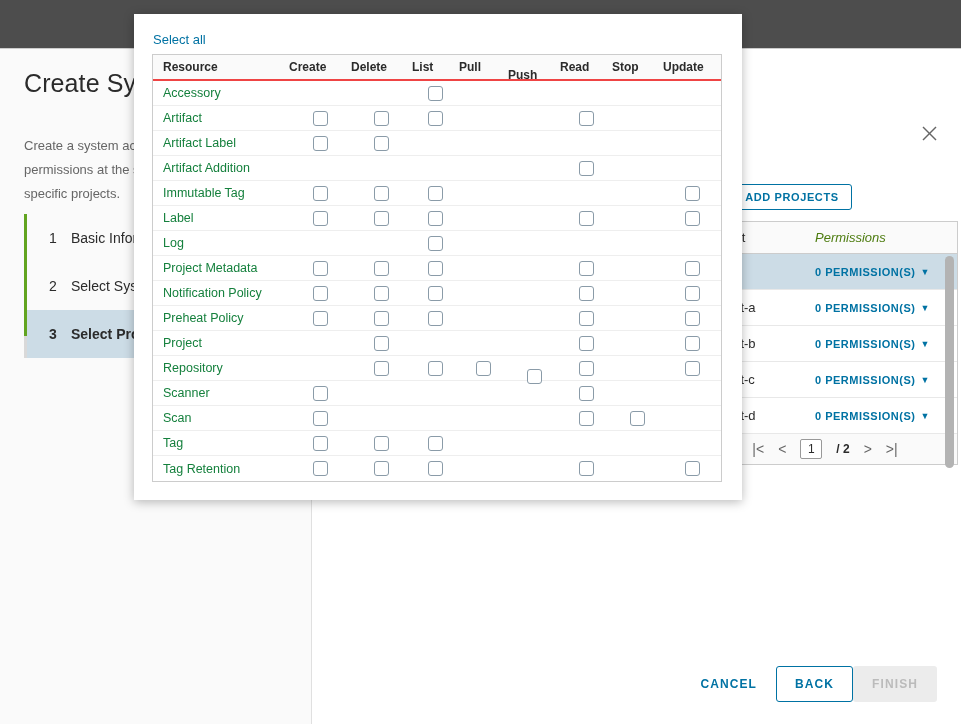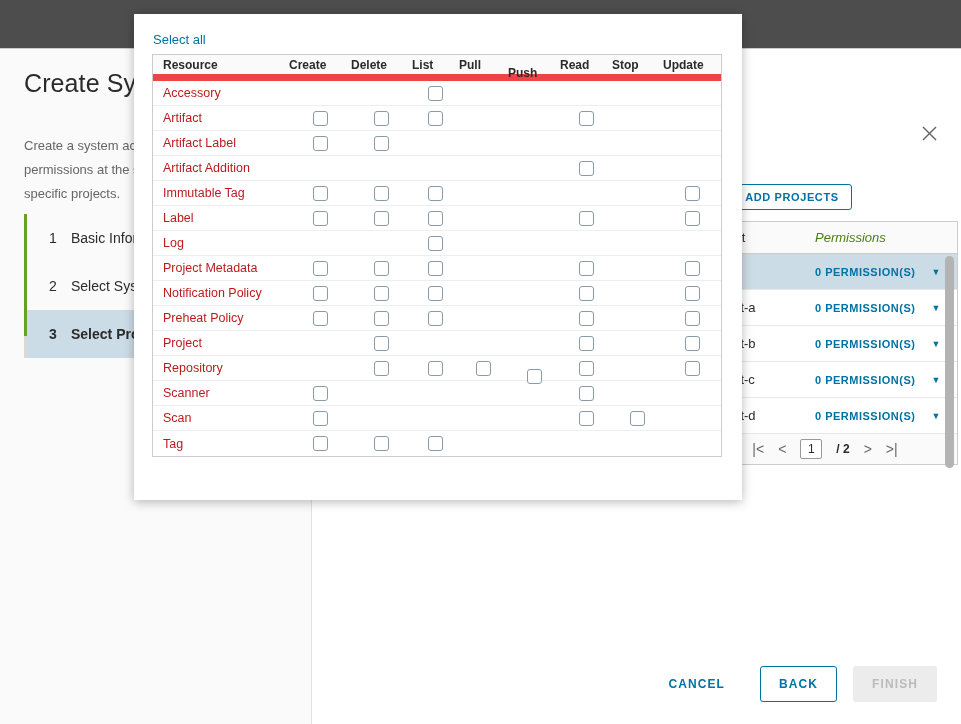--- a/index.html
+++ b/index.html
@@ -102,21 +102,21 @@
     height: 36px;
     border-bottom: 1px solid #e8e8e8;
     display: flex; align-items: center;
   }
   .perm-row.selected { background: #ccdce6; }
   .perm-row .col-proj { width: 122px; padding-left: 12px; font-size: 13px; color: #2b2b2b; }
   .perm-row .col-perm {
     flex: 1;
     font-size: 11px; font-weight: bold; letter-spacing: .5px;
     color: #0072a3; cursor: pointer;
-    display: flex; align-items: center; gap: 16px;
+    display: flex; align-items: center; gap: 5px;
   }
   .caret { font-size: 9px; }
 
   .perm-scrollbar {
     position: absolute; right: 3px; top: 34px;
     width: 9px; height: 212px;
     background: #b3b3b3; border-radius: 5px;
   }
   .perm-pager {
     height: 30px;
@@ -139,21 +139,21 @@
   .close-x {
     position: absolute; right: 18px; top: 70px;
     width: 28px; height: 28px;
     display: flex; align-items: center; justify-content: center;
     cursor: pointer;
   }
 
   
   .wizard-footer {
     position: absolute; right: 24px; bottom: 22px;
-    display: flex; align-items: center; gap: 16px;
+    display: flex; align-items: center; 
   }
   .btn {
     height: 36px; padding: 0 18px;
     display: flex; align-items: center; justify-content: center;
     font-size: 12px; font-weight: bold; letter-spacing: 1.1px;
     border-radius: 3px; cursor: pointer;
     background: transparent;
     border: 1px solid transparent;
   }
   .btn-link { color: #0072a3; }
@@ -173,37 +173,37 @@
   }
   .res-table {
     position: absolute; left: 18px; top: 40px;
     width: 570px;
     border: 1px solid #cccccc;
     background: #ffffff;
   }
   .res-head {
     height: 26px;
     background: #fafafa;
-    border-bottom: 7px solid #ef4444;
+    border-bottom: 2px solid #ef4444;
     display: flex; align-items: center;
   }
   .res-head .th {
     font-size: 12px; font-weight: bold; color: #2b2b2b;
     text-align: left;
   }
   .res-row {
     height: 25px;
     border-bottom: 1px solid #eeeeee;
     display: flex; align-items: center;
   }
   .res-row:last-child { border-bottom: none; }
   .td-name {
     width: 136px; flex: none;
     padding-left: 10px;
-    font-size: 12.5px; color: #b91c1c;
+    font-size: 12.5px; color: #15803d;
     white-space: nowrap;
   }
   .th-name { width: 136px; flex: none; padding-left: 10px; text-align: left !important; }
   .td-cb { flex: none; display: flex; align-items: center; justify-content: center; }
   .c-create { width: 62px; }
   .c-delete { width: 61px; }
   .c-list   { width: 47px; }
   .c-pull   { width: 49px; }
   .c-push   { width: 52px; margin-top: 16px; }
   .c-read   { width: 52px; }
@@ -593,17 +593,38 @@
             </div>
             <div class="td-cb c-list">
               <div class="cb"></div>
             </div>
             <div class="td-cb c-pull"></div>
             <div class="td-cb c-push"></div>
             <div class="td-cb c-read"></div>
             <div class="td-cb c-stop"></div>
             <div class="td-cb c-update"></div>
           </div>
+          <div class="res-row">
+            <div class="td-name">Tag Retention</div>
+            <div class="td-cb c-create">
+              <div class="cb"></div>
+            </div>
+            <div class="td-cb c-delete">
+              <div class="cb"></div>
+            </div>
+            <div class="td-cb c-list">
+              <div class="cb"></div>
+            </div>
+            <div class="td-cb c-pull"></div>
+            <div class="td-cb c-push"></div>
+            <div class="td-cb c-read">
+              <div class="cb"></div>
+            </div>
+            <div class="td-cb c-stop"></div>
+            <div class="td-cb c-update">
+              <div class="cb"></div>
+            </div>
+          </div>
         </div>
     </div>
   </div>
 
 </div>
 
 </body></html>

